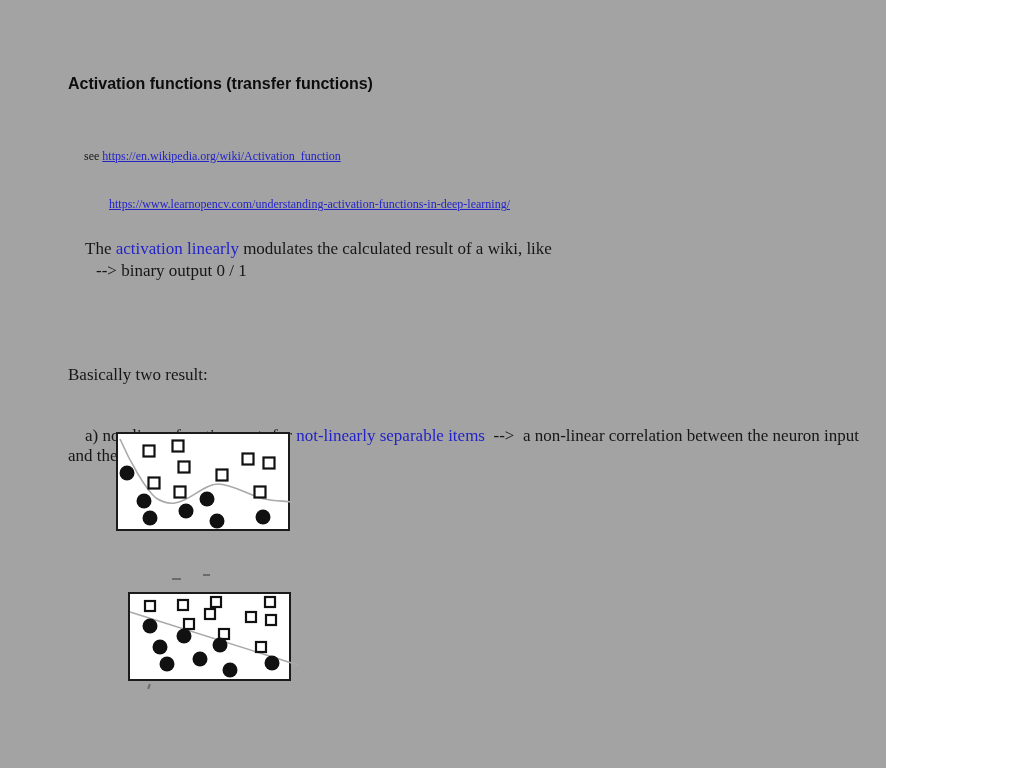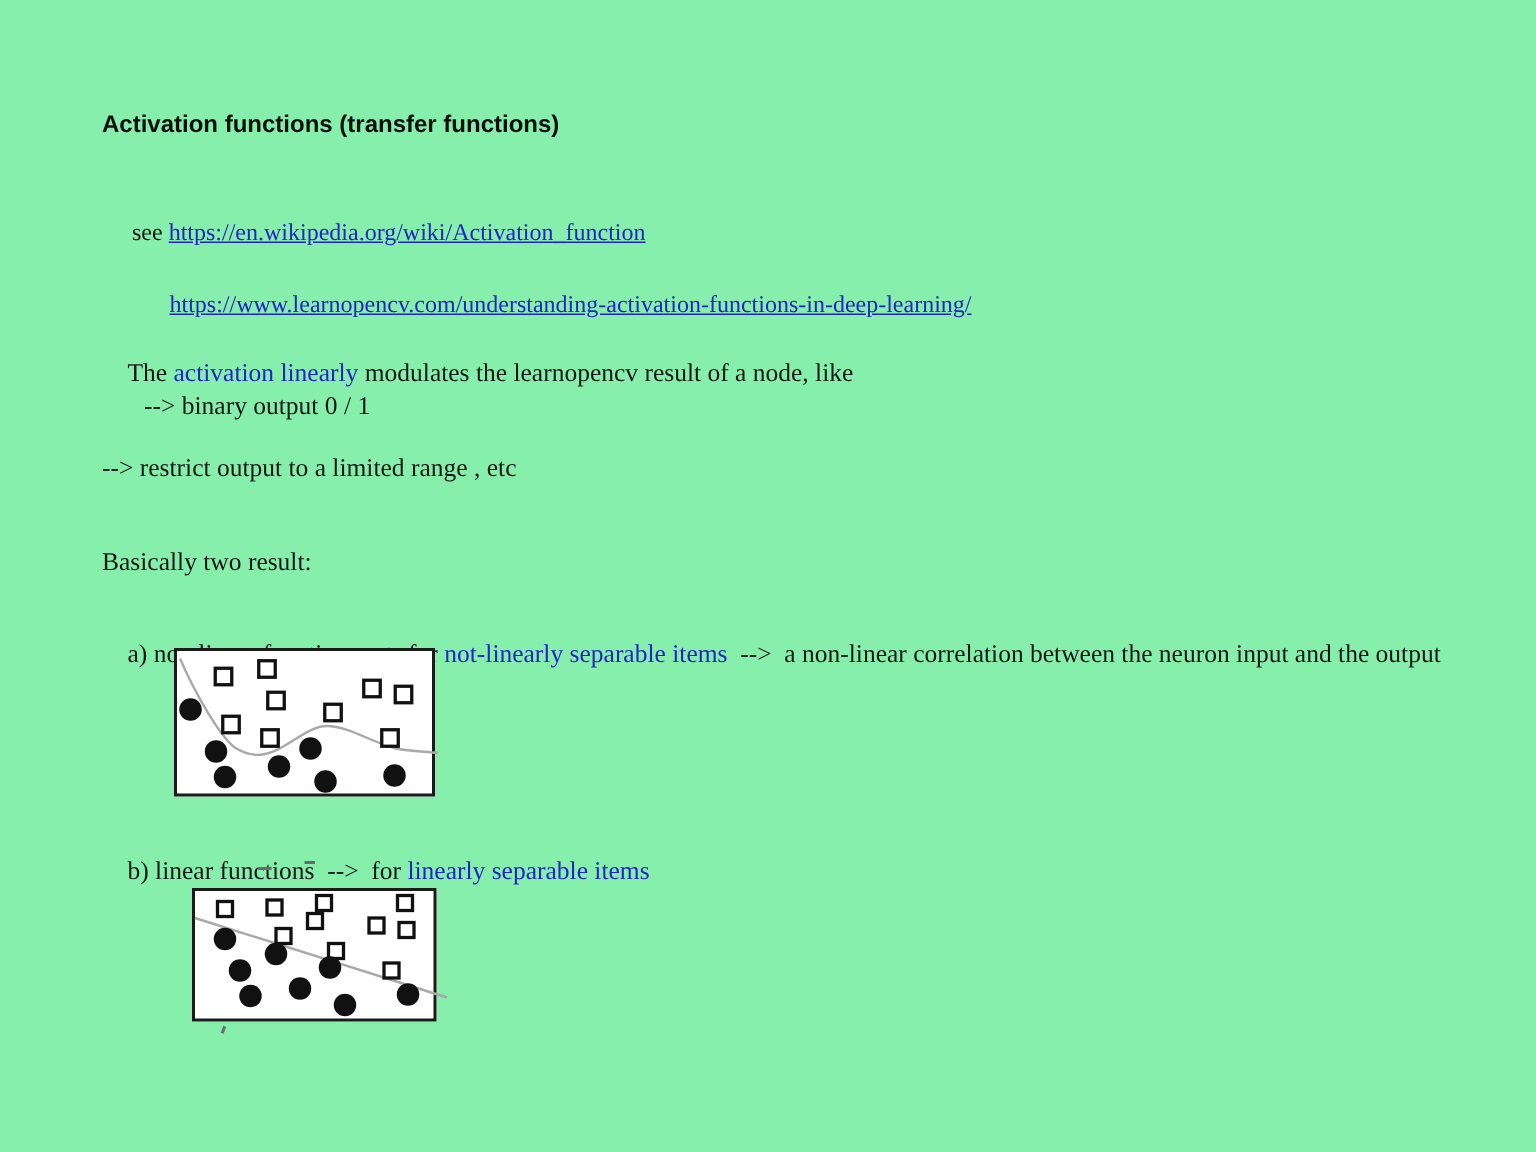--- a/index.html
+++ b/index.html
@@ -1,33 +1,33 @@
 <!DOCTYPE html>
 <html style="--link: #2323c8; --text: #161616; --sep: #a9a9a9;"><head>
 <meta charset="utf-8">
 <style>
   :root { --link: #2323c8; --text: #161616; --sep: #a9a9a9; }
   html, body { margin: 0; padding: 0; background: #ffffff; }
   .page {
     position: relative;
-    width: 1024px;
+    width: 886px;
     height: 768px;
-    background: #86efac;
+    background: #a3a3a3;
     overflow: hidden;
     font-family: "Liberation Serif", serif;
     color: var(--text);
   }
   .abs { position: absolute; white-space: pre-wrap; }
   .title {
     font-family: "Liberation Sans", sans-serif;
     font-weight: bold;
     font-size: 16px;
     color: #0d0d0d;
   }
-  .ref-line { font-size: 16px; line-height: 18px; }
+  .ref-line { font-size: 12px; line-height: 18px; }
   .body-line { font-size: 17px; }
   a.doc-link { color: var(--link); text-decoration: underline; cursor: pointer; }
   .hl { color: var(--link); }
   .figure-box {
     position: absolute;
     box-sizing: border-box;
     border: 2px solid #1b1b1b;
     background: #ffffff;
   }
   .figure-box svg { display: block; overflow: visible; }
@@ -41,26 +41,25 @@
   <div class="abs title" style="left:68px; top:75px;">Activation functions (transfer functions)</div>
 
   <div class="abs ref-line" style="left:72px; top:129px;">
     <span>see </span><a class="doc-link">https://en.wikipedia.org/wiki/Activation_function</a>
   </div>
   <div class="abs ref-line" style="left:97px; top:177px;">
     <a class="doc-link">https://www.learnopencv.com/understanding-activation-functions-in-deep-learning/</a>
   </div>
 
   <div class="abs body-line" style="left:68px; top:219px;">
-    <span>The </span><span class="hl">activation linearly</span><span> modulates the learnopencv result of a node, like</span>
+    <span>The </span><span class="hl">activation linearly</span><span> modulates the calculated result of a wiki, like</span>
   </div>
 
   <div class="abs body-line" style="left:68px; top:261px;margin-left:28px;">--&gt; binary output 0 / 1</div>
 
-  <div class="abs body-line" style="left:68px; top:302px;">--&gt; restrict output to a limited range , etc</div>
 
   <div class="abs body-line" style="left:68px; top:365px;">Basically two result:</div>
 
   <div class="abs body-line" style="left:68px; top:406px;">
     <span>a) non linear functions  --&gt; for </span><span class="hl">not-linearly separable items</span><span>  --&gt;  a non-linear correlation between the neuron input and the output</span>
   </div>
 
   <div class="figure-box" style="left:116px; top:432px; width:174px; height:99px;">
     <svg width="170" height="95" xmlns="http://www.w3.org/2000/svg" viewBox="0 0 170 95">
         <path d="M 2 5 C 12 28 28 56 38 64 C 44 68 50 70 57 69 C 72 67 86 50 100 50 C 114 50 130 61 146 65 C 156 67 166 67 174 68" stroke="#a9a9a9" stroke-width="1.6" fill="none"></path>
@@ -76,23 +75,20 @@
         <circle cx="9" cy="39" r="7.5" fill="#111111"></circle>
         <circle cx="26" cy="67" r="7.5" fill="#111111"></circle>
         <circle cx="32" cy="84" r="7.5" fill="#111111"></circle>
         <circle cx="68" cy="77" r="7.5" fill="#111111"></circle>
         <circle cx="89" cy="65" r="7.5" fill="#111111"></circle>
         <circle cx="99" cy="87" r="7.5" fill="#111111"></circle>
         <circle cx="145" cy="83" r="7.5" fill="#111111"></circle>
       </svg>
   </div>
 
-  <div class="abs body-line" style="left:68px; top:551px;">
-    <span>b) linear functions  --&gt;  for </span><span class="hl">linearly separable items</span><span></span>
-  </div>
 
   <div class="artifact" style="left:172px; top:578px; width:9px; height:2px;"></div>
   <div class="artifact" style="left:203px; top:574px; width:7px; height:2px;"></div>
 
   <div class="figure-box" style="left:128px; top:592px; width:163px; height:89px;">
     <svg width="159" height="85" xmlns="http://www.w3.org/2000/svg" viewBox="0 0 159 85">
         <line x1="0" y1="18" x2="168" y2="71" stroke="#a9a9a9" stroke-width="1.6" fill="none"></line>
         <rect x="15" y="7" width="10" height="10" fill="#ffffff" stroke="#111111" stroke-width="2.2"></rect>
         <rect x="48" y="6" width="10" height="10" fill="#ffffff" stroke="#111111" stroke-width="2.2"></rect>
         <rect x="81" y="3" width="10" height="10" fill="#ffffff" stroke="#111111" stroke-width="2.2"></rect>

